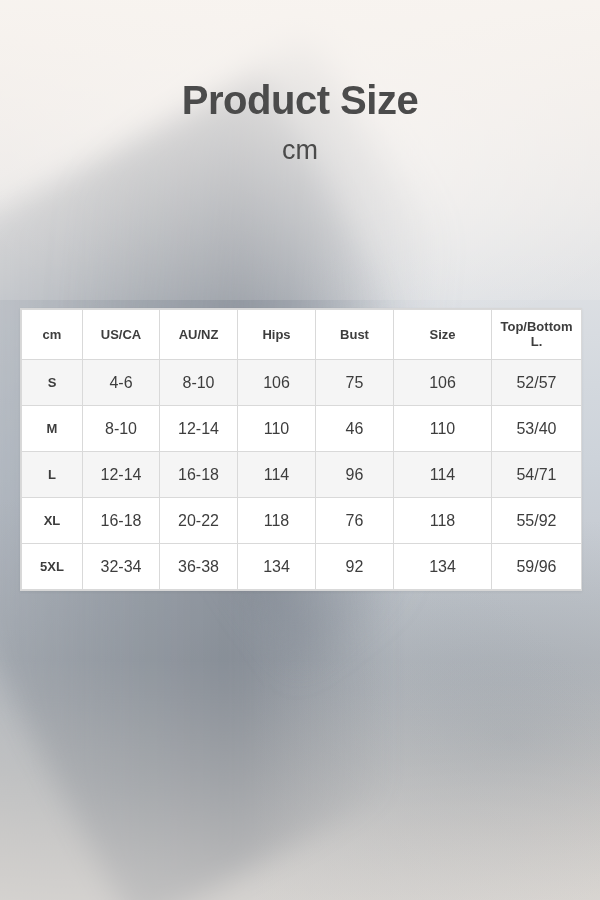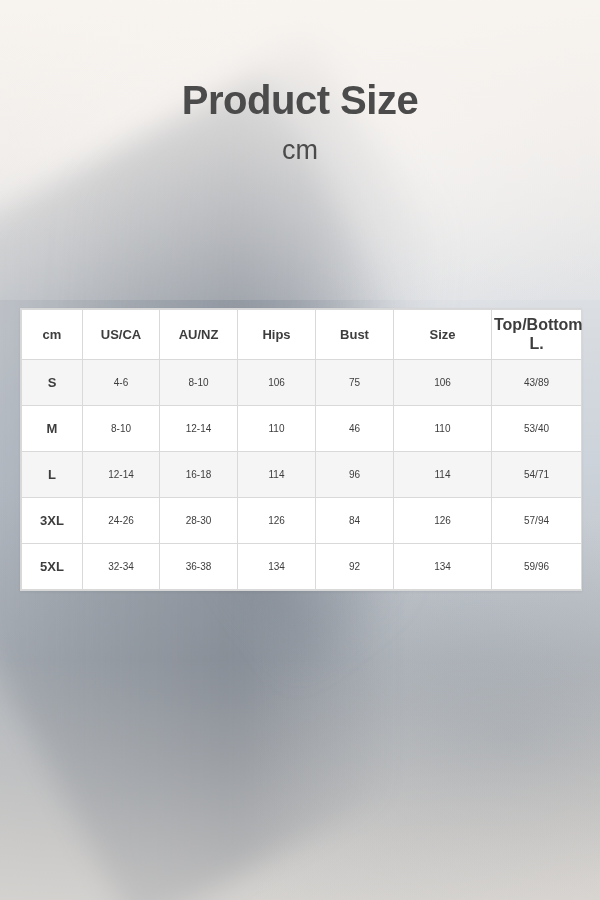--- a/index.html
+++ b/index.html
@@ -126,26 +126,26 @@
     height: 45px;
     padding: 0 2px;
   }
   table.size-table thead th {
     font-size: 13px;
     font-weight: 700;
     background: #ffffff;
     height: 49px;
   }
   table.size-table thead th.small-head {
+    font-size: 13px;
+    line-height: 1.15;
+    font-weight: 700;
+  }
+  table.size-table tbody td {
     font-size: 16px;
-    line-height: 1.15;
-    font-weight: 700;
-  }
-  table.size-table tbody td {
-    font-size: 10px;
     font-weight: 400;
   }
   table.size-table tbody td.size-label {
     font-weight: 700;
     font-size: 13px;
   }
   tr.shaded td {
     background: #f5f5f5;
   }
   tr.plain td {
@@ -198,48 +198,48 @@
         </tr>
       </thead>
       <tbody>
         <tr class="shaded">
           <td class="size-label">S</td>
           <td>4-6</td>
           <td>8-10</td>
           <td>106</td>
           <td>75</td>
           <td>106</td>
-          <td>43/89</td>
+          <td>52/57</td>
         </tr>
         <tr class="plain">
           <td class="size-label">M</td>
           <td>8-10</td>
           <td>12-14</td>
           <td>110</td>
           <td>46</td>
           <td>110</td>
           <td>53/40</td>
         </tr>
         <tr class="shaded">
           <td class="size-label">L</td>
           <td>12-14</td>
           <td>16-18</td>
           <td>114</td>
           <td>96</td>
           <td>114</td>
           <td>54/71</td>
         </tr>
         <tr class="plain">
-          <td class="size-label">3XL</td>
-          <td>24-26</td>
-          <td>28-30</td>
-          <td>126</td>
-          <td>84</td>
-          <td>126</td>
-          <td>57/94</td>
+          <td class="size-label">XL</td>
+          <td>16-18</td>
+          <td>20-22</td>
+          <td>118</td>
+          <td>76</td>
+          <td>118</td>
+          <td>55/92</td>
         </tr>
         <tr class="plain">
           <td class="size-label">5XL</td>
           <td>32-34</td>
           <td>36-38</td>
           <td>134</td>
           <td>92</td>
           <td>134</td>
           <td>59/96</td>
         </tr>

